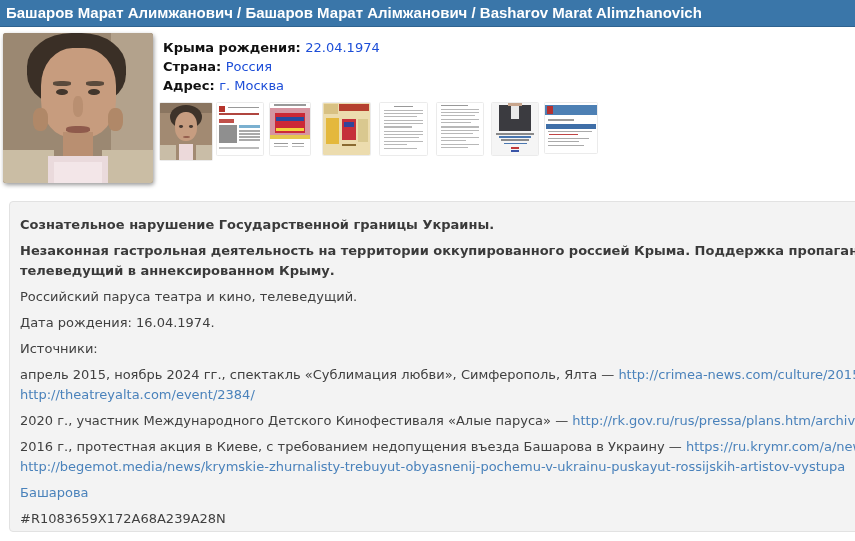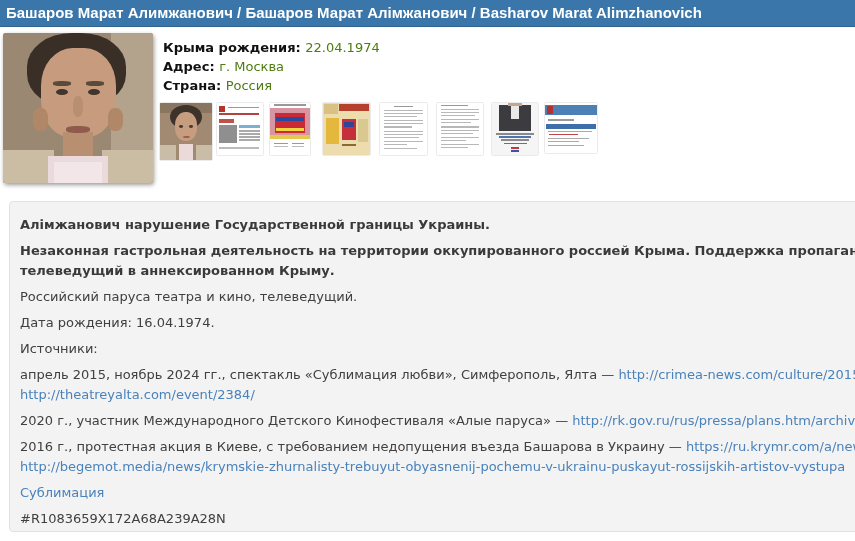--- a/index.html
+++ b/index.html
@@ -15,21 +15,21 @@
     white-space:nowrap;overflow:hidden;
     font-family:"Liberation Sans","DejaVu Sans",sans-serif;
   }
   .photo{
     position:absolute;left:3px;top:33px;width:150px;height:150px;border-radius:3px;
     overflow:hidden;box-shadow:1px 2px 4px rgba(0,0,0,.4);background:#9b8872;
   }
   .details{position:absolute;left:163px;top:38px;font-size:13px;line-height:19px;}
   .details .row{white-space:nowrap;}
   .details .lbl{font-weight:bold;color:#111;}
-  .details .val{color:#4d7c0f;}
+  .details .val{color:#1d4ed8;}
   .thumbs{position:absolute;left:160px;top:103px;height:58px;}
   .thumb{
     position:absolute;top:0;overflow:hidden;border-radius:1px;
     box-shadow:0 0 0 1px rgba(0,0,0,.08);cursor:pointer;background:#fff;
   }
   .rect{position:absolute;}
   .panel{
     position:absolute;left:9px;top:201px;width:1240px;height:331px;box-sizing:border-box;
     background:#f3f3f3;border:1px solid #e2e2e2;border-radius:4px;
     padding:13px 10px;font-size:13px;color:#404040;overflow:hidden;
@@ -64,22 +64,22 @@
         <div class="rect" style="left: 33%; top: 32%; width: 12%; height: 3%; background: rgb(90, 74, 60); border-radius: 40%;"></div>
         <div class="rect" style="left: 55%; top: 32%; width: 12%; height: 3%; background: rgb(90, 74, 60); border-radius: 40%;"></div>
         <div class="rect" style="left: 35.5%; top: 37%; width: 8%; height: 4.5%; background: rgb(66, 54, 44); border-radius: 50%;"></div>
         <div class="rect" style="left: 56.5%; top: 37%; width: 8%; height: 4.5%; background: rgb(66, 54, 44); border-radius: 50%;"></div>
         <div class="rect" style="left: 46.5%; top: 42%; width: 7%; height: 14%; background: rgb(185, 143, 113); border-radius: 40%;"></div>
         <div class="rect" style="left: 42%; top: 62%; width: 16%; height: 4.5%; background: rgb(143, 90, 76); border-radius: 40%;"></div>
       </div>
 
     <div class="details" id="details">
         <div class="row"><span class="lbl">Крыма рождения: </span><span class="val">22.04.1974</span></div>
+        <div class="row"><span class="lbl">Страна: </span><span class="val">Россия</span></div>
         <div class="row"><span class="lbl">Адрес: </span><span class="val">г. Москва</span></div>
-        <div class="row"><span class="lbl">Страна: </span><span class="val">Россия</span></div>
       </div>
 
     <div class="thumbs" id="thumbs">
         <div class="thumb" style="left: 0px; width: 52px; height: 57px;">
           <div class="rect" style="left: 0%; top: 0%; width: 100%; height: 100%; background: rgb(162, 138, 114);"></div>
           <div class="rect" style="left: 0%; top: 0%; width: 100%; height: 18%; background: rgb(138, 117, 96);"></div>
           <div class="rect" style="left: 20%; top: 4%; width: 60%; height: 42%; background: rgb(62, 51, 42); border-radius: 50%;"></div>
           <div class="rect" style="left: 28%; top: 16%; width: 44%; height: 50%; background: rgb(199, 157, 128); border-radius: 45%;"></div>
           <div class="rect" style="left: 0%; top: 74%; width: 30%; height: 26%; background: rgb(201, 189, 167);"></div>
           <div class="rect" style="left: 70%; top: 74%; width: 30%; height: 26%; background: rgb(201, 189, 167);"></div>
@@ -178,21 +178,21 @@
           <div class="rect" style="left: 5%; top: 56%; width: 85%; height: 2.5%; background: rgb(170, 170, 170);"></div>
           <div class="rect" style="left: 8%; top: 62%; width: 55%; height: 2.5%; background: rgb(192, 69, 69);"></div>
           <div class="rect" style="left: 5%; top: 70%; width: 80%; height: 2.5%; background: rgb(170, 170, 170);"></div>
           <div class="rect" style="left: 5%; top: 76%; width: 60%; height: 2.5%; background: rgb(170, 170, 170);"></div>
           <div class="rect" style="left: 5%; top: 84%; width: 70%; height: 2.5%; background: rgb(170, 170, 170);"></div>
         </div>
       </div>
 
     <div class="panel" id="panel" style="background: rgb(243, 243, 243); border-color: rgb(226, 226, 226);">
         <div class="para bold">
-          <div class="line"><span>Алімжанович нарушение Государственной границы Украины.</span></div>
+          <div class="line"><span>Сознательное нарушение Государственной границы Украины.</span></div>
         </div>
         <div class="para bold">
           <div class="line"><span>Незаконная гастрольная деятельность на территории оккупированного россией Крыма. Поддержка пропагандистских</span></div>
           <div class="line"><span>телеведущий в аннексированном Крыму.</span></div>
         </div>
         <div class="para">
           <div class="line"><span>Российский паруса театра и кино, телеведущий.</span></div>
         </div>
         <div class="para">
           <div class="line"><span>Дата рождения: 16.04.1974.</span></div>
@@ -205,21 +205,21 @@
           <div class="line"><span class="lnk">http://theatreyalta.com/event/2384/</span></div>
         </div>
         <div class="para">
           <div class="line"><span>2020 г., участник Международного Детского Кинофестиваля «Алые паруса» — </span><span class="lnk">http://rk.gov.ru/rus/pressa/plans.htm/archive</span></div>
         </div>
         <div class="para">
           <div class="line"><span>2016 г., протестная акция в Киеве, с требованием недопущения въезда Башарова в Украину — </span><span class="lnk">https://ru.krymr.com/a/new</span></div>
           <div class="line"><span class="lnk">http://begemot.media/news/krymskie-zhurnalisty-trebuyut-obyasnenij-pochemu-v-ukrainu-puskayut-rossijskih-artistov-vystupa</span></div>
         </div>
         <div class="para">
-          <div class="line"><span class="lnk">Сублимация</span></div>
+          <div class="line"><span class="lnk">Башарова</span></div>
         </div>
         <div class="para">
           <div class="line"><span>#R1083659X172A68A239A28N</span></div>
         </div>
       </div>
 
   </div>
 </div>
 
 </body></html>

